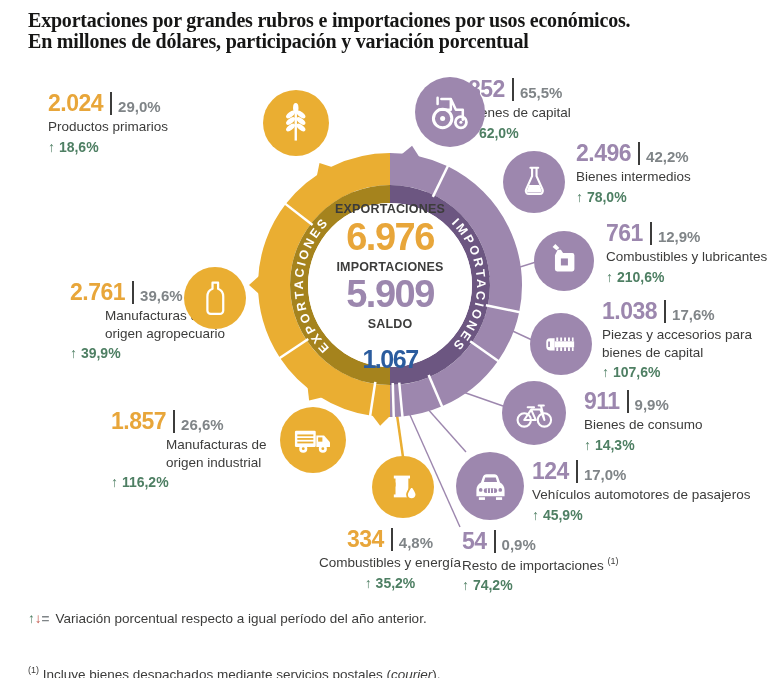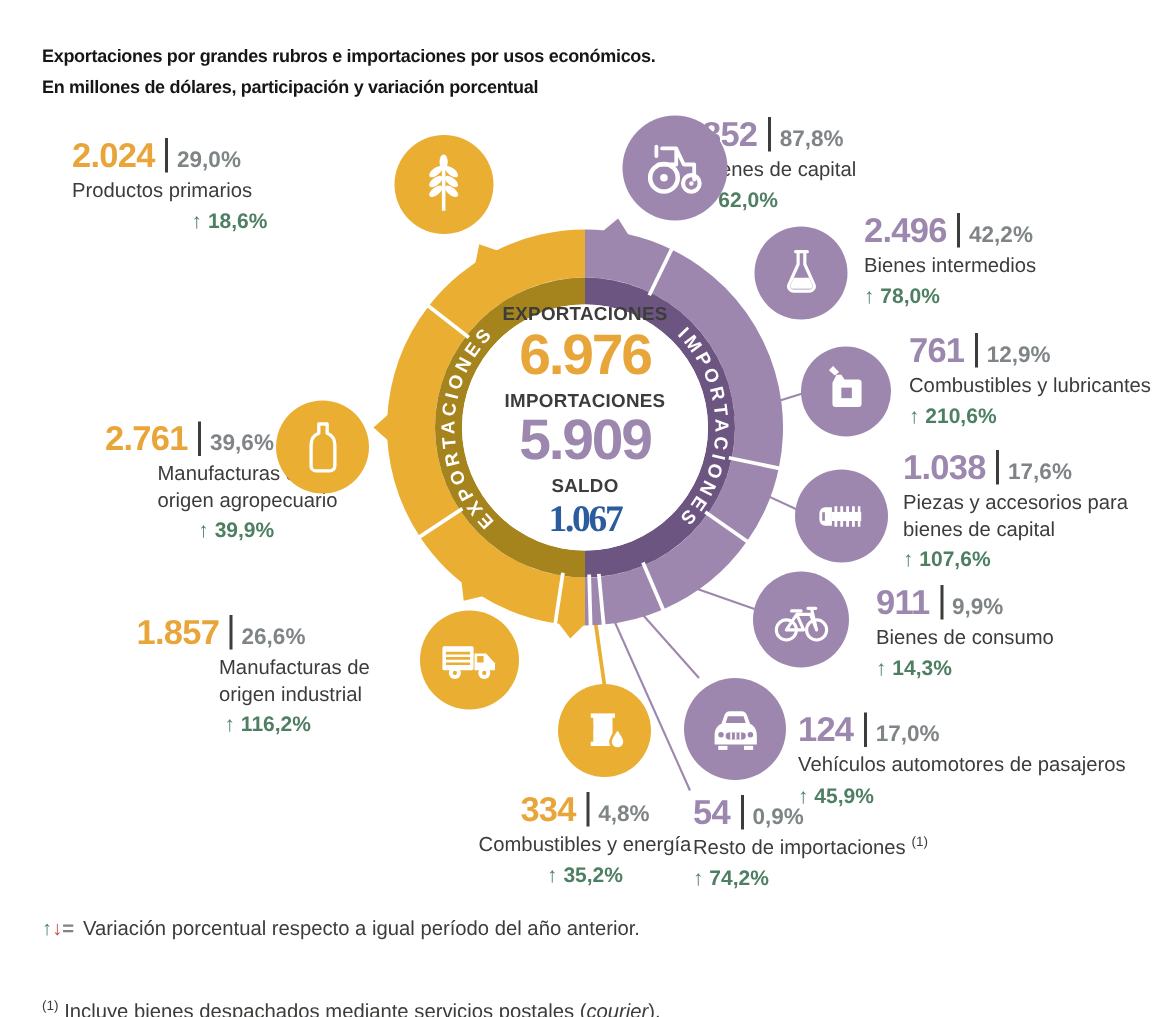--- a/index.html
+++ b/index.html
@@ -1,49 +1,49 @@
 <!DOCTYPE html>
 <html style="--export-ring: #EAAE32; --export-ring-dark: #A5831D; --import-ring: #9D87AE; --import-ring-dark: #6C5681; --export-number: #E8A63A; --import-number: #9C87AE; --positive-green: #4E7F63; --negative-red: #BE4B3E; --share-gray: #7F8487; --text-dark: #3C3C3B; --saldo-blue: #2B5C9E;"><head>
 <meta charset="utf-8">
 <style>
   html,body{margin:0;padding:0;background:#fff;}
   .stage{position:relative;width:782px;height:678px;background:#fff;overflow:hidden;
          font-family:"Liberation Sans",sans-serif;color:#3C3C3B;}
-  .title{position:absolute;left:28px;top:27px;font-size:12px;font-weight:bold;
-         color:#161615;line-height:21px;letter-spacing:-0.2px;}
+  .title{position:absolute;left:28px;top:10px;font-size:20px;font-weight:bold;
+         color:#161615;line-height:21px;letter-spacing:-0.2px;font-family:Liberation Serif, serif;}
   
   .item{position:absolute;}
   .numrow{display:flex;align-items:flex-start;}
   .export .numrow{}
   .centered .numrow{justify-content:center;}
   .num{font-size:23px;font-weight:bold;line-height:1;letter-spacing:-0.5px;}
   .export .num{color:var(--export-number);}
   .import .num{color:var(--import-number);}
   .sep{width:2px;height:23px;background:var(--text-dark);margin:0 6px 0 7px;flex:0 0 auto;}
   .share{font-size:15px;font-weight:bold;color:var(--share-gray);padding-top:6px;}
   .iname{font-size:13.5px;line-height:1.3;color:var(--text-dark);margin-top:3px;}
   .export .iname{text-align:left;}
   .centered .iname{text-align:center;}
   .chg{font-size:14px;font-weight:bold;color:var(--positive-green);margin-top:3px;}
-  .export .chg{text-align:center;}
-  .centered .chg{}
+  .export .chg{text-align:left;}
+  .centered .chg{text-align:center;}
   .chg .arrow{font-size:14px;}
   sup{font-size:9px;}
   
   .icon-circle{position:absolute;border-radius:50%;display:flex;align-items:center;justify-content:center;}
   .icon-circle.ex{background:var(--export-ring);}
   .icon-circle.im{background:var(--import-ring);}
   .icon-circle svg{width:72%;height:72%;}
   
   .center-box{position:absolute;left:308px;top:203px;width:164px;text-align:center;line-height:1;}
   .cl{font-size:12.5px;font-weight:bold;color:var(--text-dark);letter-spacing:0.2px;}
   .cv{font-size:38px;font-weight:bold;letter-spacing:-1.5px;margin:2px 0 5px;}
   .cv.ex{color:var(--export-number);}
   .cv.im{color:var(--import-number);}
-  .cv.saldo{font-size:25px;color:var(--saldo-blue);margin:3px 0 0;font-family:Liberation Serif, serif;}
+  .cv.saldo{font-size:25px;color:var(--saldo-blue);margin:16px 0 0;}
   
   .legend{position:absolute;left:28px;top:611px;font-size:13.5px;color:var(--text-dark);}
   .legend .up{color:var(--positive-green);font-weight:bold;}
   .legend .down{color:var(--negative-red);font-weight:bold;}
   .legend .eq{color:var(--share-gray);font-weight:bold;margin-right:6px;}
   .note{position:absolute;left:28px;top:665px;font-size:13.5px;color:var(--text-dark);}
   svg text{font-family:"Liberation Sans",sans-serif;}
 </style>
 </head>
 <body>
@@ -147,21 +147,21 @@
     </div>
     <div class="iname" style="width:140px;margin-left:auto">Manufacturas de origen agropecuario</div>
     <div class="chg"><span class="arrow">↑</span> <span>39,9%</span></div>
   </div>
   <div class="icon-circle ex" style="left:184px;top:267px;width:62px;height:62px">
     <svg viewBox="0 0 40 40">
       <path d="M17.5 6 h5 v5.5 c3.6 1.4 4.6 3.6 4.6 7 V31 a3 3 0 0 1 -3 3 h-8.2 a3 3 0 0 1 -3 -3 V18.5 c0 -3.4 1 -5.6 4.6 -7 Z" fill="none" stroke="#fff" stroke-width="2" stroke-linejoin="round"></path>
     </svg>
   </div>
 
-  <div class="item export" style="right:516px;top:410px;width:175px">
+  <div class="item export" style="right:496px;top:410px;width:175px">
     <div class="numrow">
       <span class="num">1.857</span>
       <span class="sep"></span>
       <span class="share">26,6%</span>
     </div>
     <div class="iname" style="width:120px;margin-left:auto">Manufacturas de origen industrial</div>
     <div class="chg"><span class="arrow">↑</span> <span>116,2%</span></div>
   </div>
   <div class="icon-circle ex" style="left:280px;top:407px;width:66px;height:66px">
     <svg viewBox="0 0 40 40">
@@ -194,21 +194,21 @@
       <rect x="11.5" y="26.4" width="14.5" height="2.6" fill="#fff"></rect>
       <path d="M13 15.5 l-2.2 2 2.2 2 Z" fill="#EAAE32"></path>
       <path d="M27.5 18.5 c2.6 3.6 4.2 5.8 4.2 7.9 a4.2 4.2 0 0 1 -8.4 0 c0 -2.1 1.6 -4.3 4.2 -7.9 Z" fill="#fff" stroke="#EAAE32" stroke-width="1.6"></path>
     </svg>
   </div>
 
   <div class="item import" style="left:468px;top:78px;width:200px">
     <div class="numrow">
       <span class="num">852</span>
       <span class="sep"></span>
-      <span class="share">87,8%</span>
+      <span class="share">65,5%</span>
     </div>
     <div class="iname">Bienes de capital</div>
     <div class="chg"><span class="arrow">↑</span> <span>62,0%</span></div>
   </div>
   <div class="icon-circle im" style="left:415px;top:77px;width:70px;height:70px">
     <svg viewBox="0 0 40 40">
       <circle cx="14" cy="25" r="7.3" fill="none" stroke="#fff" stroke-width="2.4"></circle>
       <circle cx="14" cy="25" r="2" fill="#fff"></circle>
       <circle cx="28.5" cy="28" r="4.4" fill="none" stroke="#fff" stroke-width="2.2"></circle>
       <circle cx="28.5" cy="28" r="1.2" fill="#fff"></circle>
@@ -278,21 +278,21 @@
     <div class="chg"><span class="arrow">↑</span> <span>14,3%</span></div>
   </div>
   <div class="icon-circle im" style="left:502px;top:381px;width:64px;height:64px">
     <svg viewBox="0 0 40 40">
       <circle cx="11.5" cy="26" r="5.8" fill="none" stroke="#fff" stroke-width="1.8"></circle>
       <circle cx="29" cy="26" r="5.8" fill="none" stroke="#fff" stroke-width="1.8"></circle>
       <path d="M11.5 26 L17.5 17 H25.5 L29 26 M17.5 17 L21.5 26 H11.5 M24 13.5 h4.5 M26 13.5 L29 26 M14.5 15 h5.5" fill="none" stroke="#fff" stroke-width="1.8" stroke-linecap="round" stroke-linejoin="round"></path>
     </svg>
   </div>
 
-  <div class="item import" style="left:532px;top:475px;width:245px">
+  <div class="item import" style="left:532px;top:460px;width:245px">
     <div class="numrow">
       <span class="num">124</span>
       <span class="sep"></span>
       <span class="share">17,0%</span>
     </div>
     <div class="iname">Vehículos automotores de pasajeros</div>
     <div class="chg"><span class="arrow">↑</span> <span>45,9%</span></div>
   </div>
   <div class="icon-circle im" style="left:456px;top:452px;width:68px;height:68px">
     <svg viewBox="0 0 40 40">

